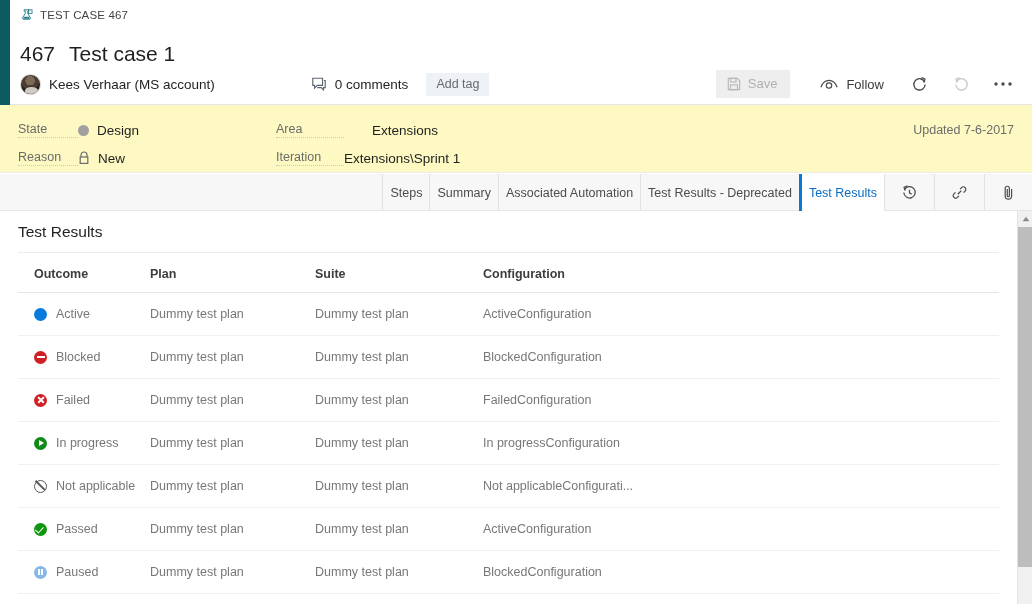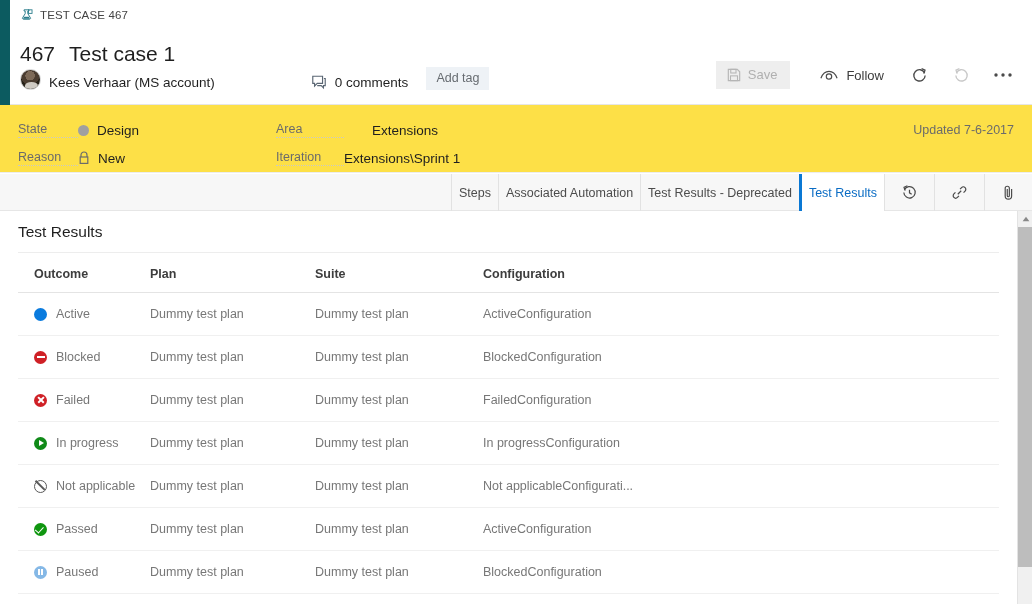--- a/index.html
+++ b/index.html
@@ -50,24 +50,24 @@
   .title-row {
     position: absolute;
     left: 10px; top: 30px;
     display: flex; align-items: baseline; gap: 14px; margin-top: 12px;
   }
   .wi-id { font-size: 21px; color: #1f1f1f; font-weight: 400; }
   .wi-title { font-size: 21px; color: #1f1f1f; font-weight: 400; }
 
   .meta-row {
     position: absolute;
-    left: 10px; top: 62px;
+    left: 10px; top: 70px;
     right: 12px;
     height: 28px;
-    display: flex; align-items: flex-end;
+    display: flex; align-items: center;
   }
 
   .avatar {
     width: 21px; height: 21px; border-radius: 50%;
     background: radial-gradient(circle at 48% 30%, #7d6a58 0 28%, #4a3c30 29% 55%, #262119 56% 100%);
     border: 1px solid #d4d4d4;
     flex: none;
     overflow: hidden;
     position: relative;
   }
@@ -126,21 +126,21 @@
     display: flex; align-items: center; justify-content: center;
     cursor: pointer;
     margin-left: 8px;
   }
 
   
   .fields {
     position: absolute;
     left: 0; top: 105px;
     width: 1032px; height: 68px;
-    background: #fde047;
+    background: #fef9c3;
     border-bottom: 1px solid #ededed;
   }
   .field-row { position: absolute; display: flex; align-items: center; }
   .field-label {
     font-size: 12.5px;
     color: #6b6b6b;
     width: 60px;
     border-bottom: 1px dotted #c8c8c8;
     padding-bottom: 1px;
   }
@@ -455,20 +455,21 @@
       <span class="field-label">Iteration</span>
       <span class="field-value">Extensions\Sprint 1</span>
     </div>
 
     <div class="updated">Updated 7-6-2017</div>
   </div>
 
   <div class="tabbar">
 
     <div class="tab">Steps</div>
+    <div class="tab">Summary</div>
     <div class="tab">Associated Automation</div>
     <div class="tab">Test Results - Deprecated</div>
     <div class="tab active">Test Results</div>
 
     <div class="tab icon-tab">
       <span>
         <svg width="17" height="17" viewBox="0 0 18 18">
           <path d="M3.6 6.2A6 6 0 1 1 3 9" fill="none" stroke="#4a4a4a" stroke-width="1.3"></path>
           <path d="M6.8 1.8L3.2 3.4l1.2 3.6" fill="none" stroke="#4a4a4a" stroke-width="1.3"></path>
           <path d="M9 6.2V9.4l2.3 1.4" fill="none" stroke="#4a4a4a" stroke-width="1.3"></path>

